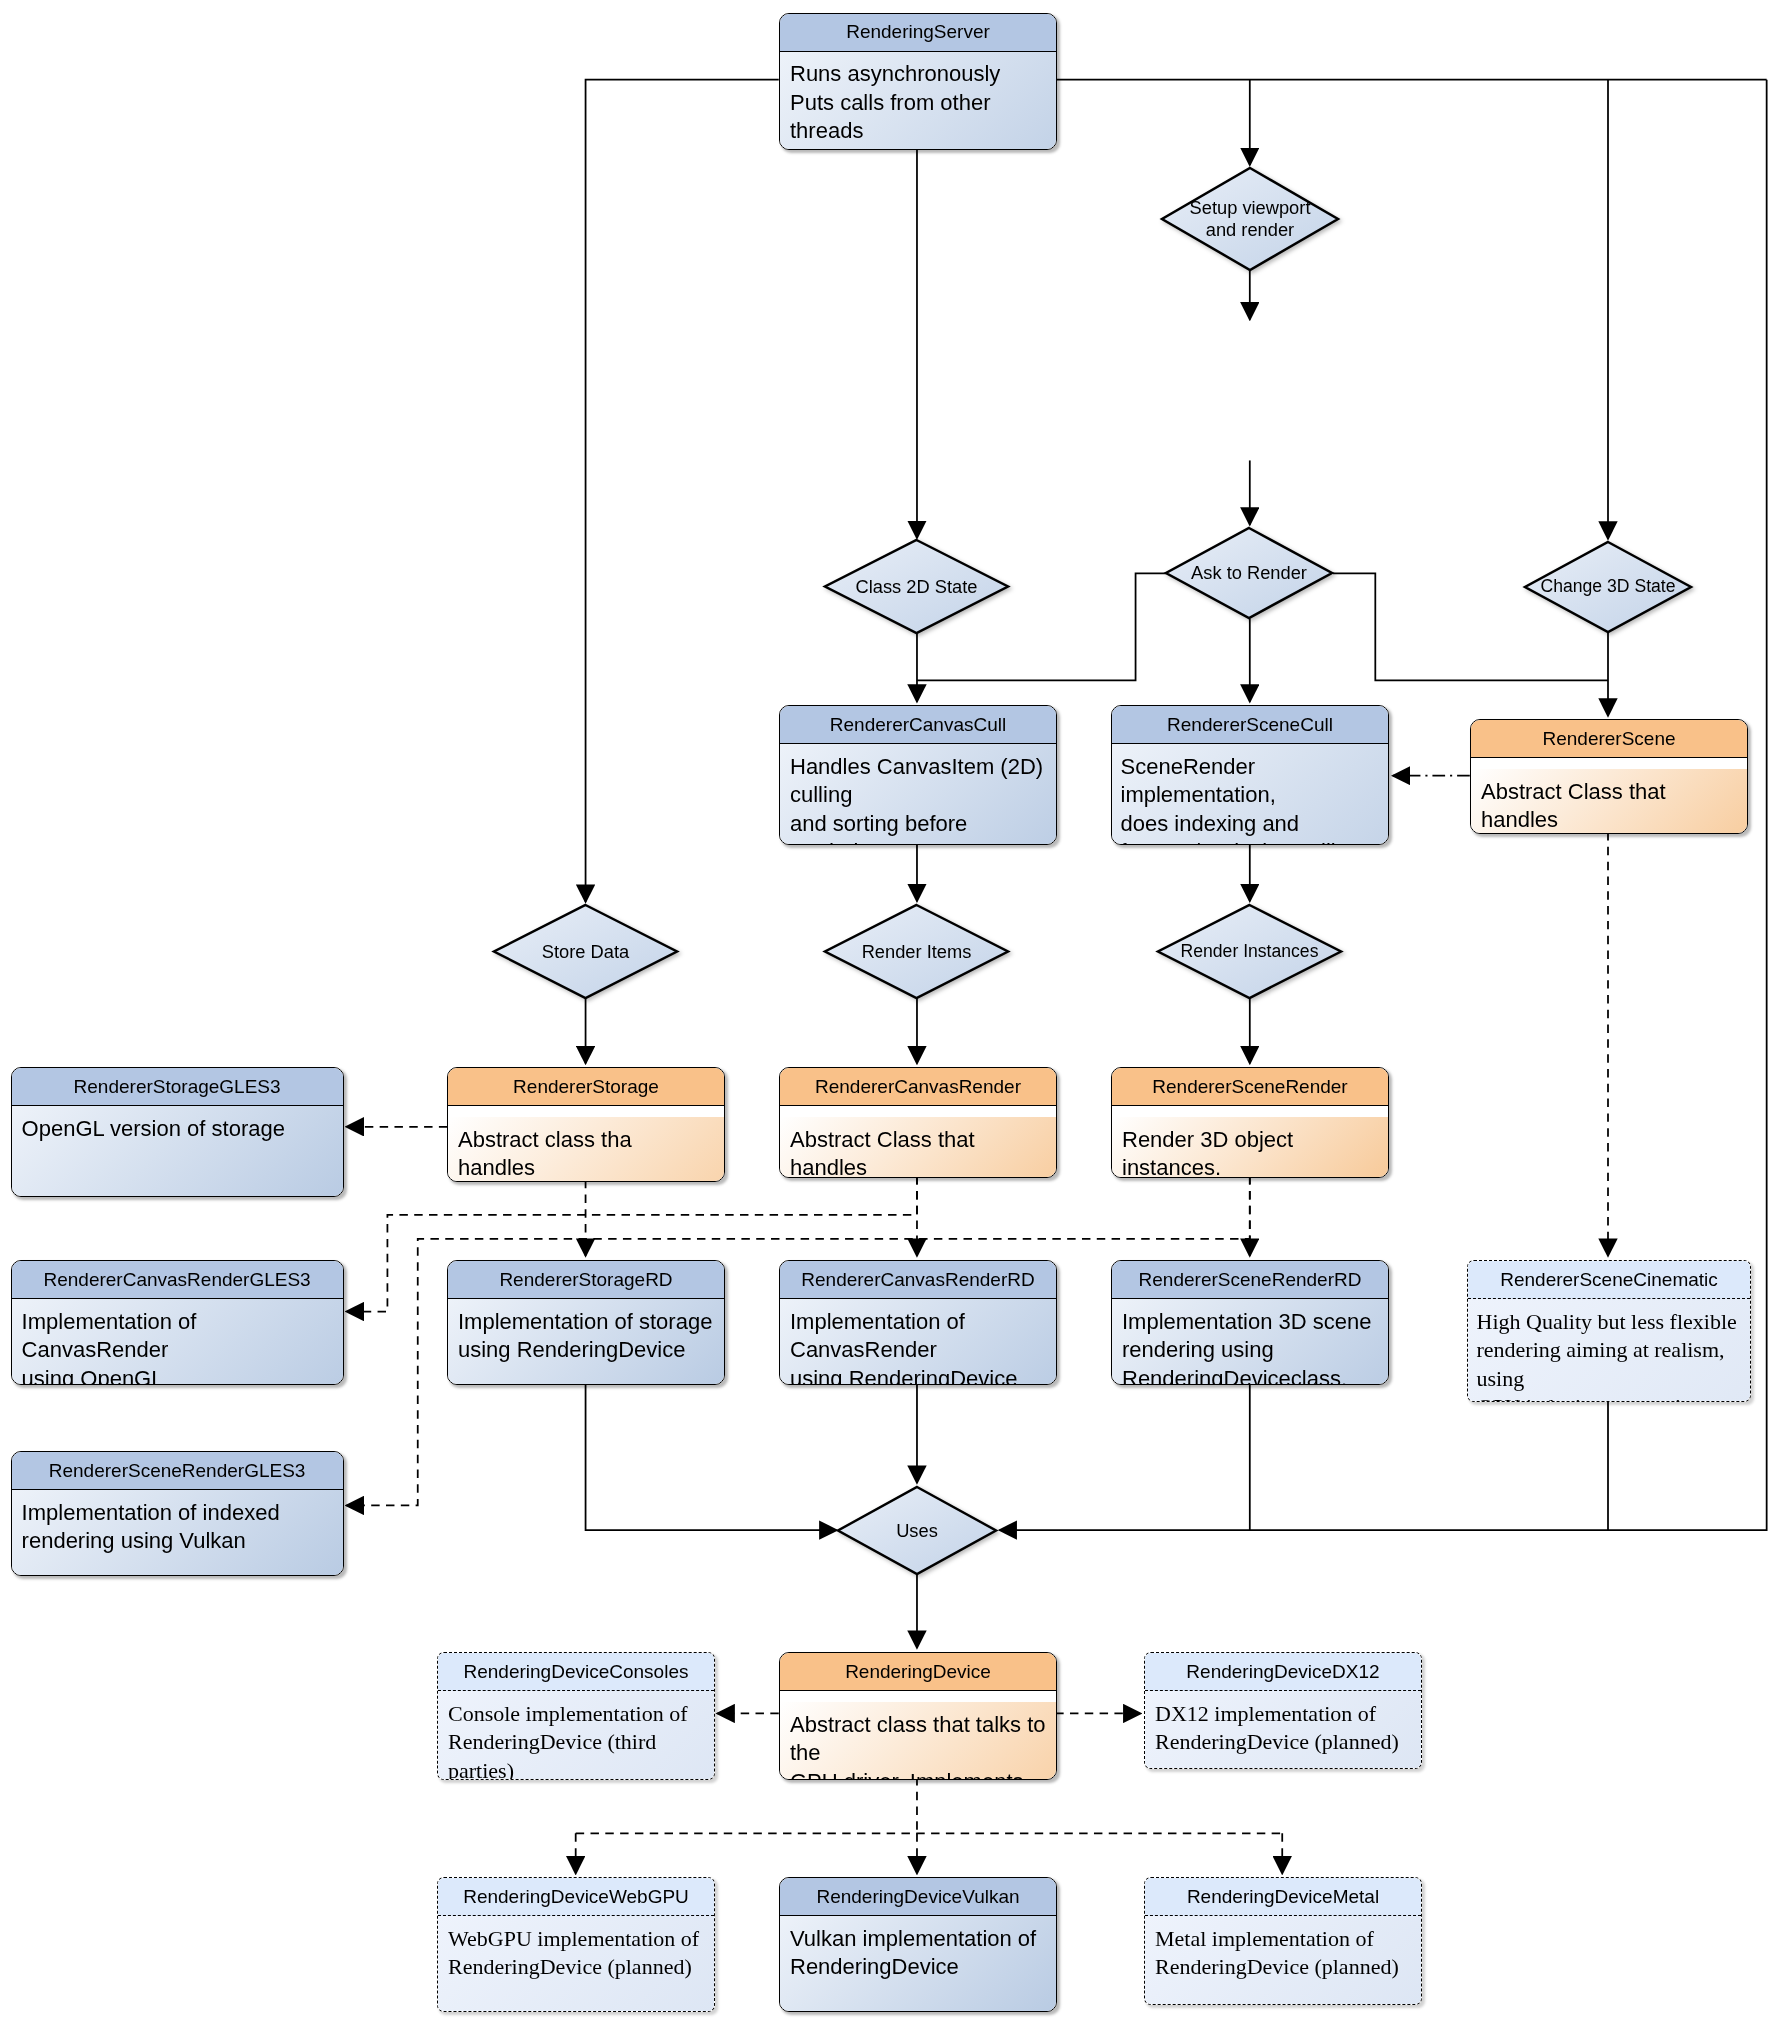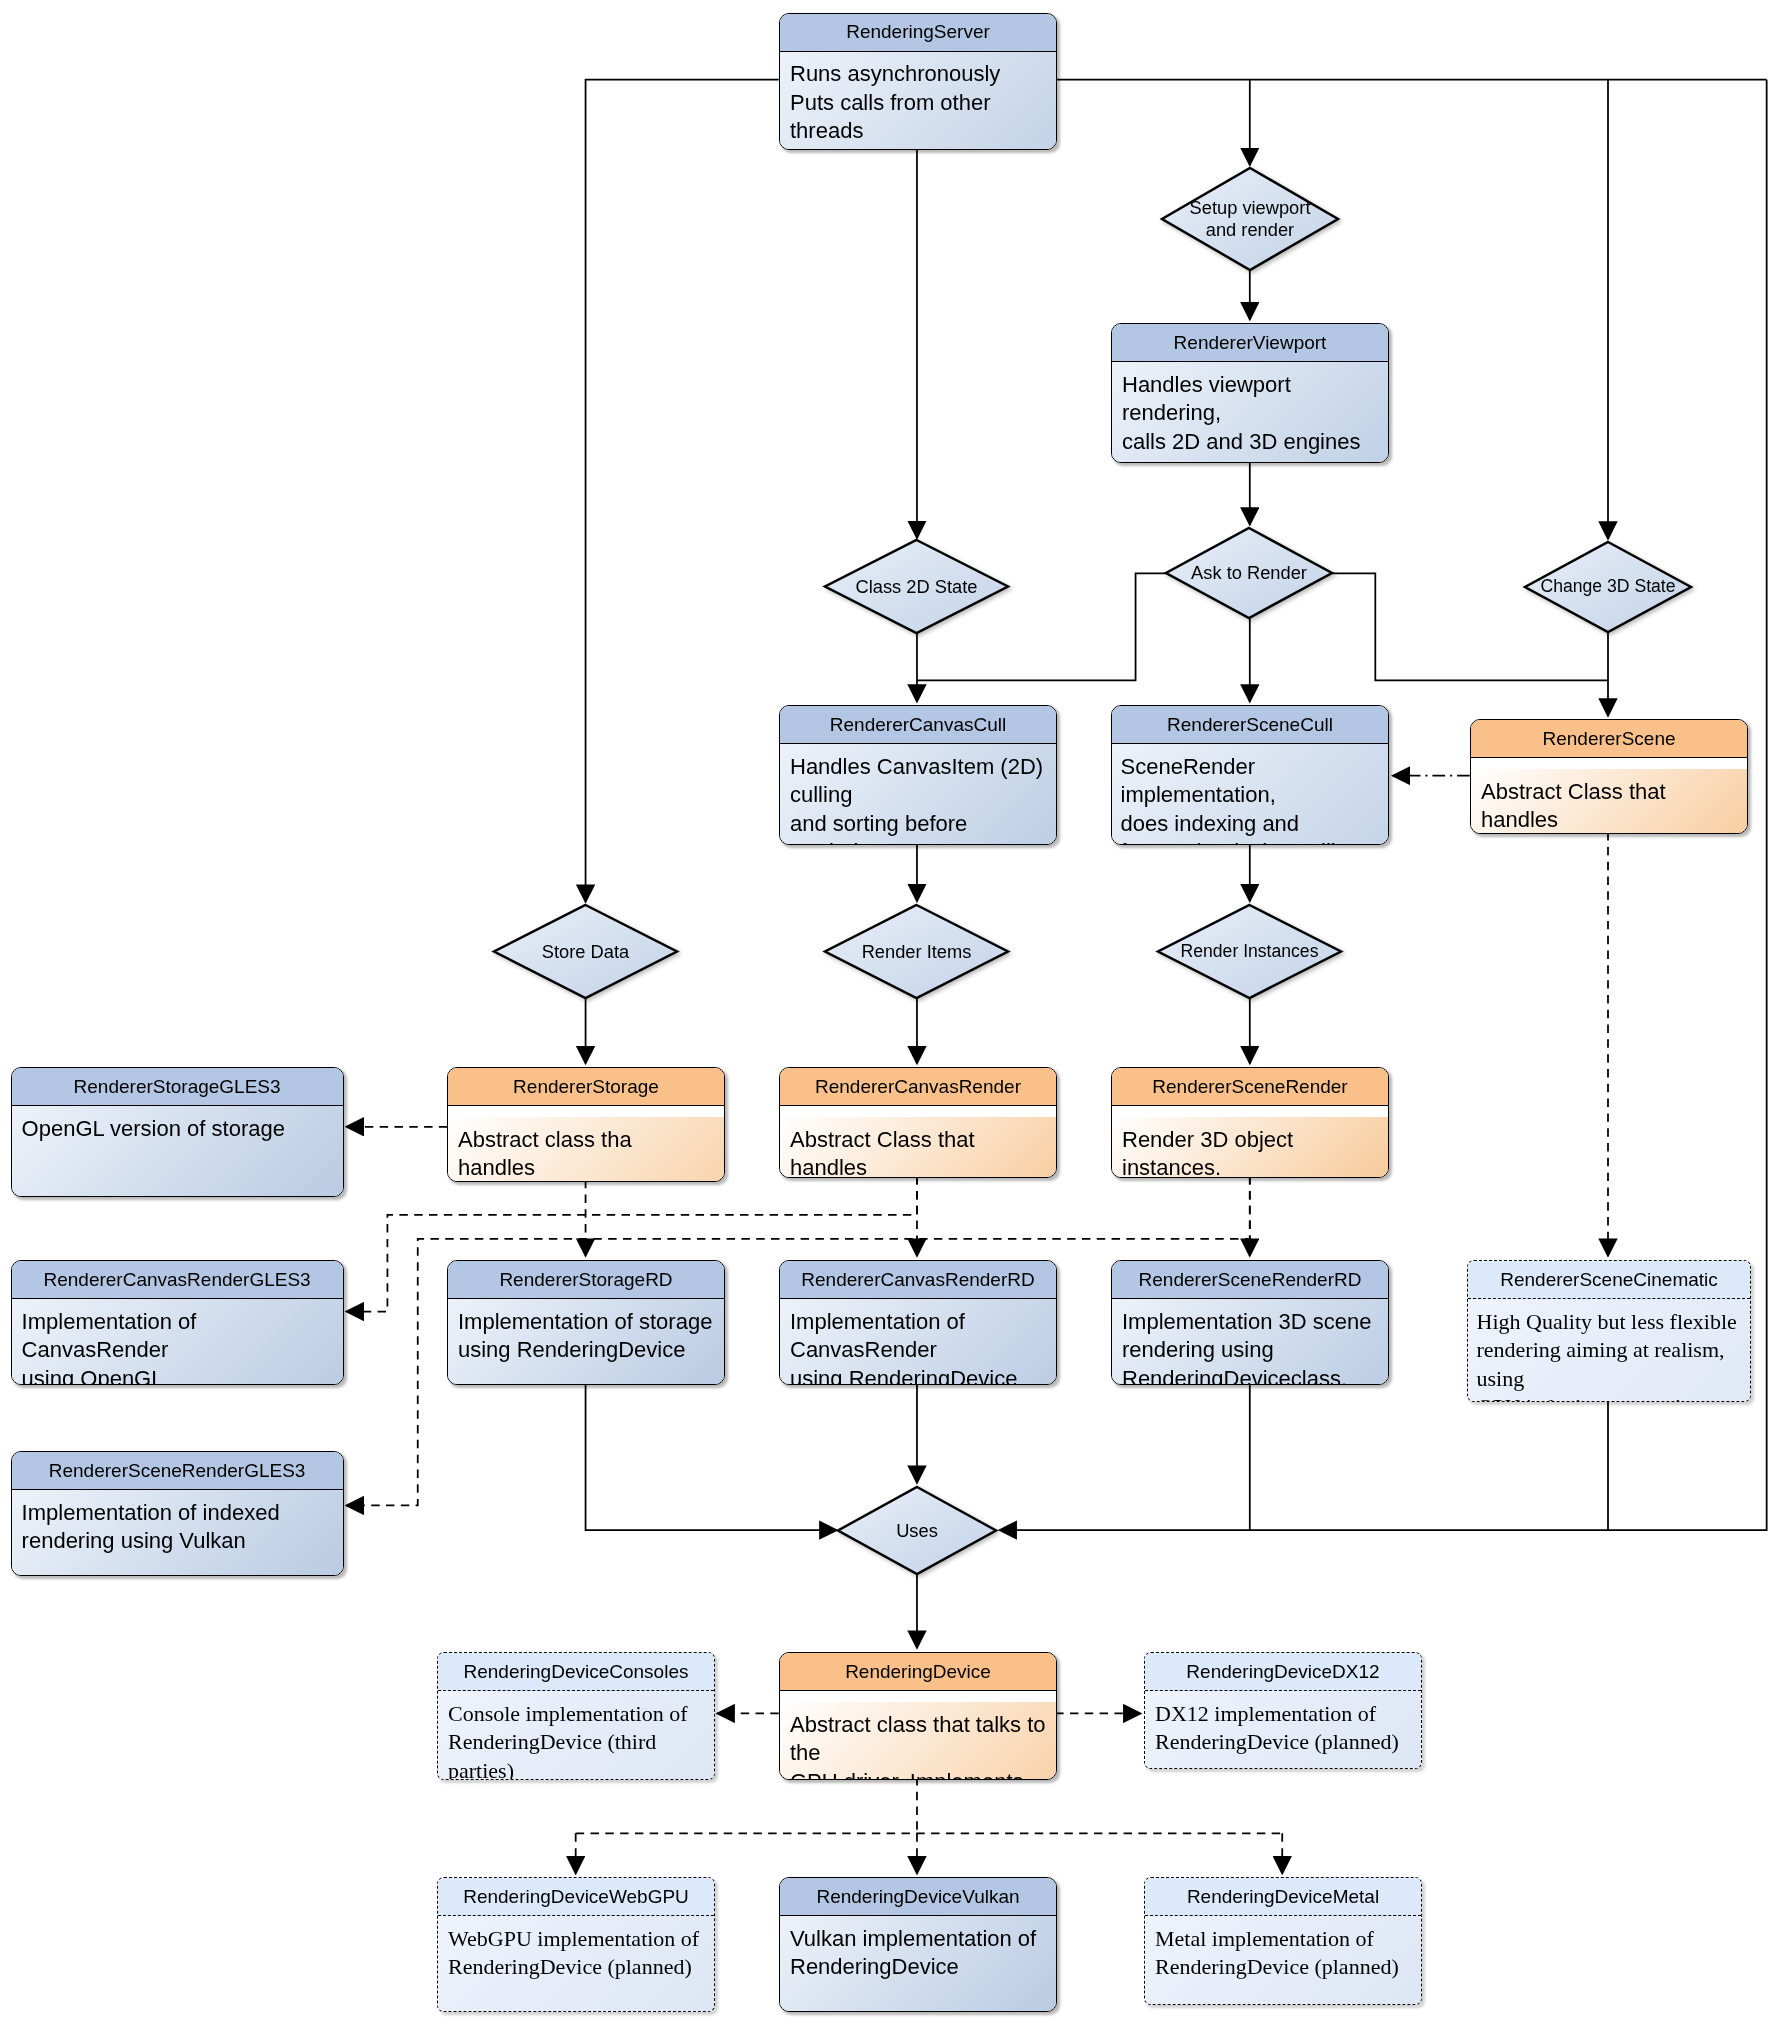--- a/index.html
+++ b/index.html
@@ -98,26 +98,20 @@
   </svg>
 
   <div class="node blue" style="left:779px;top:12.7px;width:276px;height:135px">
     <div class="hd">RenderingServer</div>
     <div class="bd">Runs asynchronously
 Puts calls from other threads
 in a command queue, then
 dispatches them</div>
   </div>
 
-  <div class="node blue" style="left:1111px;top:323px;width:276px;height:138px">
-    <div class="hd">RendererViewport</div>
-    <div class="bd">Handles viewport rendering,
-calls 2D and 3D engines to
-render into it.</div>
-  </div>
 
   <div class="node blue" style="left:779px;top:705px;width:276px;height:138px">
     <div class="hd">RendererCanvasCull</div>
     <div class="bd">Handles CanvasItem (2D) culling
 and sorting before rendering.</div>
   </div>
 
   <div class="node blue" style="left:1111px;top:705px;width:276px;height:138px">
     <div class="hd">RendererSceneCull</div>
     <div class="bd" style="padding:8.5px 5.6px 8.5px 8.5px">SceneRender implementation,

